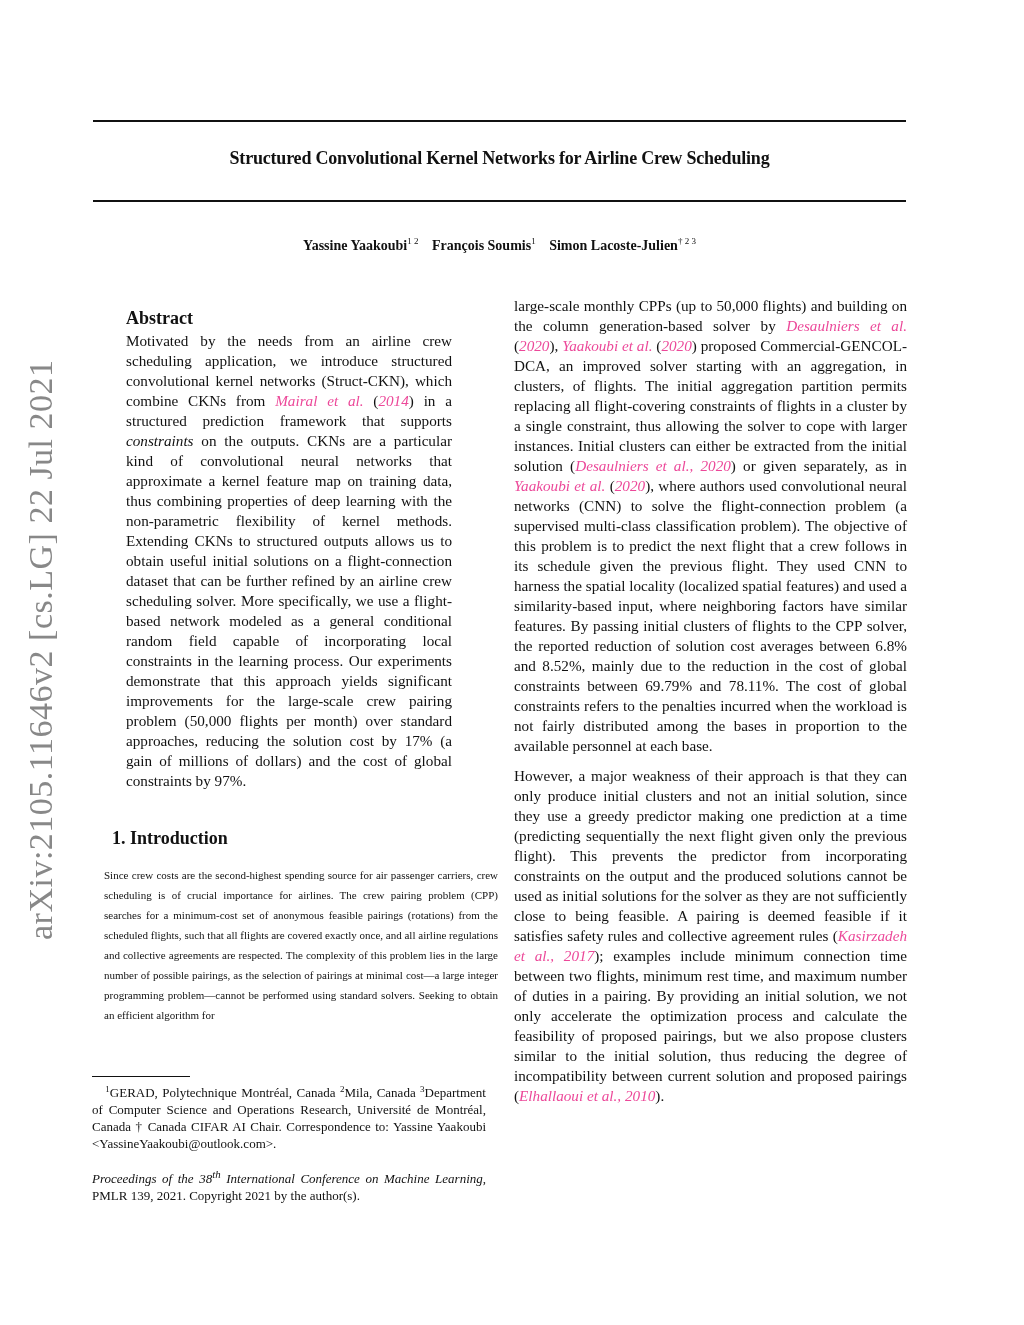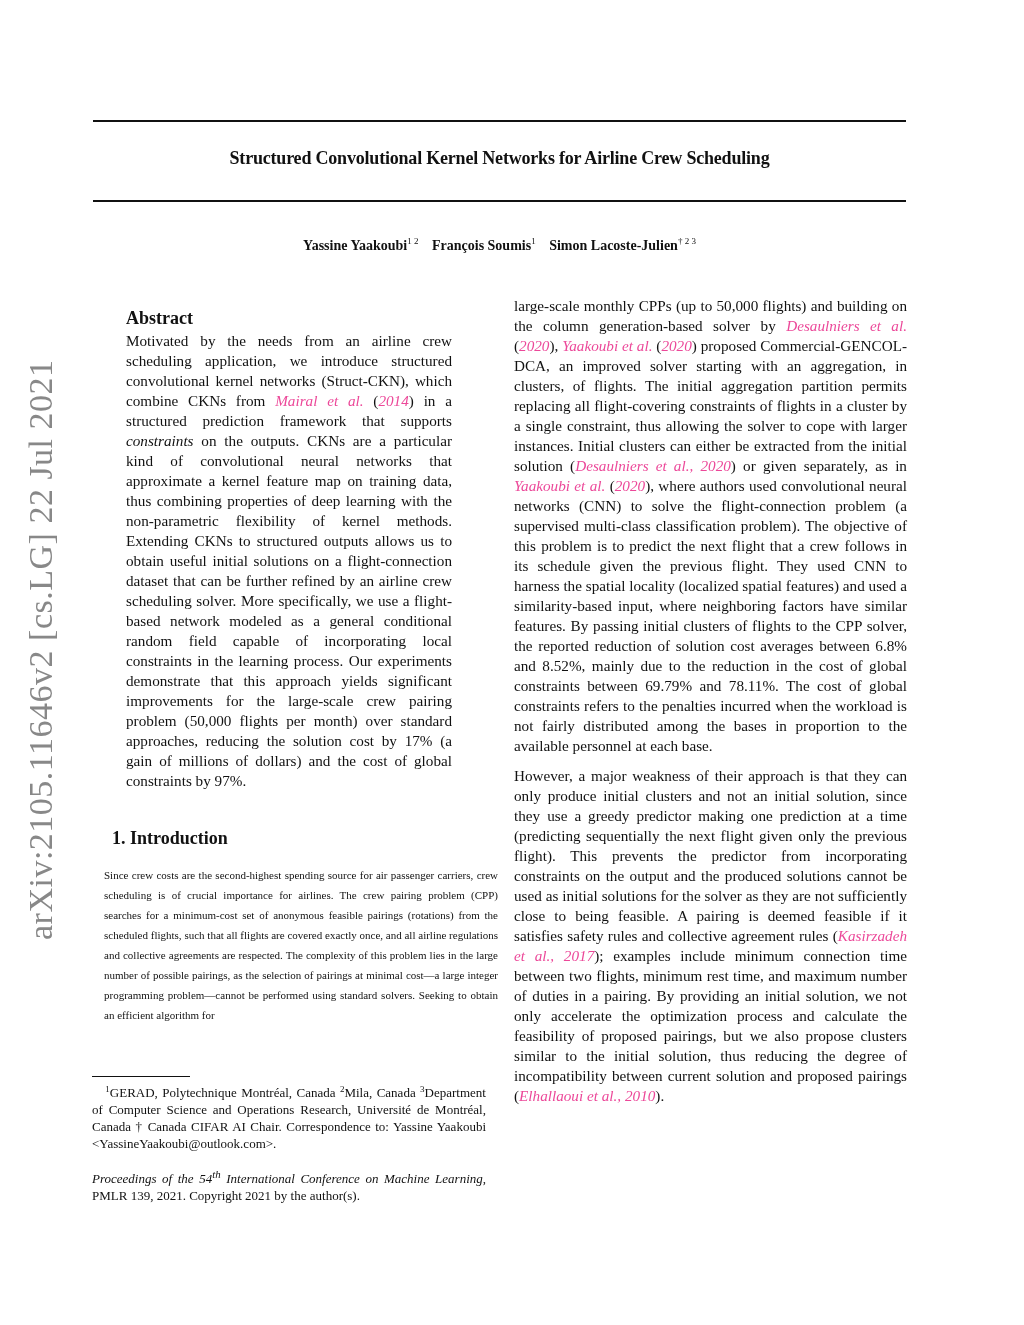--- a/index.html
+++ b/index.html
@@ -50,18 +50,18 @@
 <div class="abs">
   <h2>Abstract</h2>
   <p><span>Motivated by the needs from an airline crew scheduling application, we introduce structured convolutional kernel networks (Struct-CKN), which combine CKNs from </span><a class="link">Mairal et al.</a> (<a class="link">2014</a>)<span> in a structured prediction framework that supports </span><em>constraints</em><span> on the outputs.  CKNs are a particular kind of convolutional neural networks that approximate a kernel feature map on training data, thus combining properties of deep learning with the non-parametric flexibility of kernel methods. Extending CKNs to structured outputs allows us to obtain useful initial solutions on a flight-connection dataset that can be further refined by an airline crew scheduling solver. More specifically, we use a flight-based network modeled as a general conditional random field capable of incorporating local constraints in the learning process.  Our experiments demonstrate that this approach yields significant improvements for the large-scale crew pairing problem (50,000 flights per month) over standard approaches, reducing the solution cost by 17% (a gain of millions of dollars) and the cost of global constraints by 97%.</span></p>
 </div>
 
 <h2 class="sec">1. Introduction</h2>
 <p class="intro">Since crew costs are the second-highest spending source for air passenger carriers, crew scheduling is of crucial importance for airlines. The crew pairing problem (CPP) searches for a minimum-cost set of anonymous feasible pairings (rotations) from the scheduled flights, such that all flights are covered exactly once, and all airline regulations and collective agreements are respected.  The complexity of this problem lies in the large number of possible pairings, as the selection of pairings at minimal cost—a large integer programming problem—cannot be performed using standard solvers.  Seeking to obtain an efficient algorithm for</p>
 
 <div class="fnrule"></div>
 <p class="fn">&nbsp;&nbsp;&nbsp;<sup>1</sup><span>GERAD, Polytechnique Montréal, Canada </span><sup>2</sup><span>Mila, Canada </span><sup>3</sup><span>Department of Computer Science and Operations Research, Université de Montréal, Canada † Canada CIFAR AI Chair. Correspondence to: Yassine Yaakoubi &lt;YassineYaakoubi@outlook.com&gt;.</span></p>
-<p class="proc"><i>Proceedings of the 54</i><sup><i>th</i></sup><i> International Conference on Machine Learning</i><span>, PMLR 139, 2021. Copyright 2021 by the author(s).</span></p>
+<p class="proc"><i>Proceedings of the 38</i><sup><i>th</i></sup><i> International Conference on Machine Learning</i><span>, PMLR 139, 2021. Copyright 2021 by the author(s).</span></p>
 
 <div class="col right">
   <p><span>large-scale monthly CPPs (up to 50,000 flights) and building on the column generation-based solver by </span><a class="link">Desaulniers et al.</a> (<a class="link">2020</a>), <a class="link">Yaakoubi et al.</a> (<a class="link">2020</a>)<span> proposed Commercial-GENCOL-DCA, an improved solver starting with an aggregation, in clusters, of flights.  The initial aggregation partition permits replacing all flight-covering constraints of flights in a cluster by a single constraint, thus allowing the solver to cope with larger instances. Initial clusters can either be extracted from the initial solution (</span><a class="link">Desaulniers et al., 2020</a><span>) or given separately, as in </span><a class="link">Yaakoubi et al.</a> (<a class="link">2020</a>)<span>, where authors used convolutional neural networks (CNN) to solve the flight-connection problem (a supervised multi-class classification problem). The objective of this problem is to predict the next flight that a crew follows in its schedule given the previous flight.  They used CNN to harness the spatial locality (localized spatial features) and used a similarity-based input, where neighboring factors have similar features.  By passing initial clusters of flights to the CPP solver, the reported reduction of solution cost averages between 6.8% and 8.52%, mainly due to the reduction in the cost of global constraints between 69.79% and 78.11%. The cost of global constraints refers to the penalties incurred when the workload is not fairly distributed among the bases in proportion to the available personnel at each base.</span></p>
   <p><span>However, a major weakness of their approach is that they can only produce initial clusters and not an initial solution, since they use a greedy predictor making one prediction at a time (predicting sequentially the next flight given only the previous flight). This prevents the predictor from incorporating constraints on the output and the produced solutions cannot be used as initial solutions for the solver as they are not sufficiently close to being feasible. A pairing is deemed feasible if it satisfies safety rules and collective agreement rules (</span><a class="link">Kasirzadeh et al., 2017</a><span>); examples include minimum connection time between two flights, minimum rest time, and maximum number of duties in a pairing. By providing an initial solution, we not only accelerate the optimization process and calculate the feasibility of proposed pairings, but we also propose clusters similar to the initial solution, thus reducing the degree of incompatibility between current solution and proposed pairings (</span><a class="link">Elhallaoui et al., 2010</a><span>).</span></p>
 </div>
 
 </body></html>

